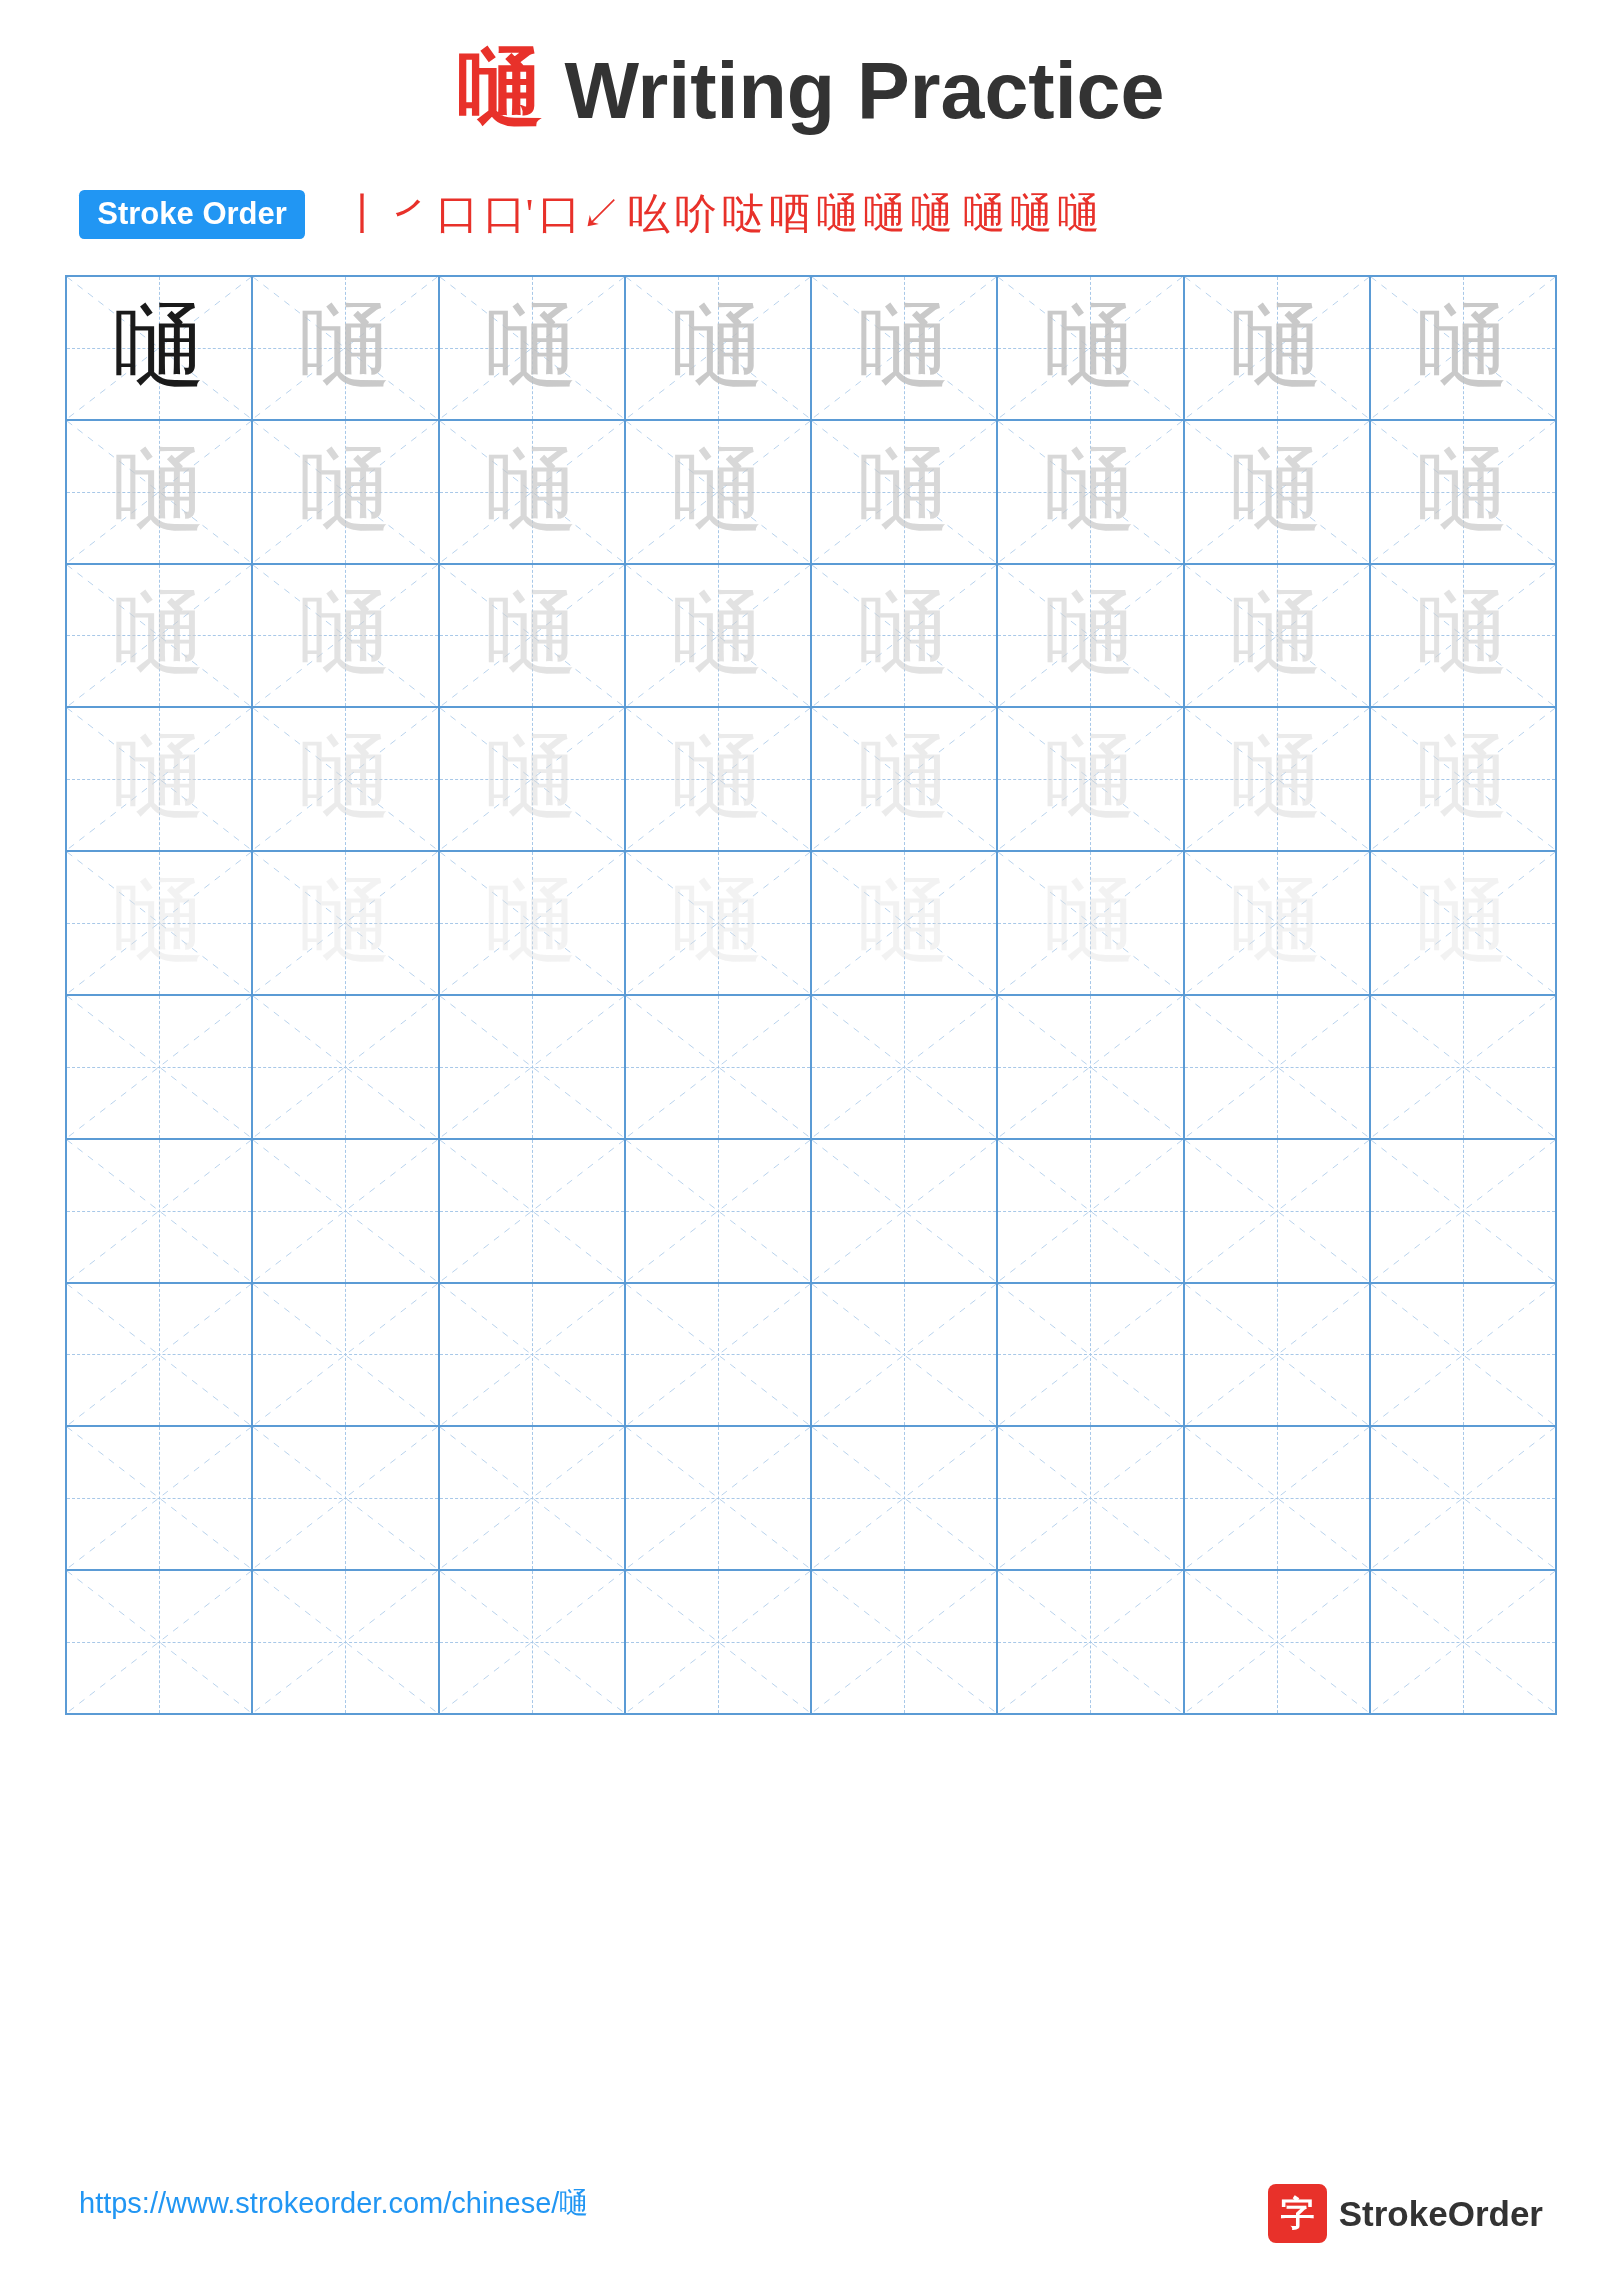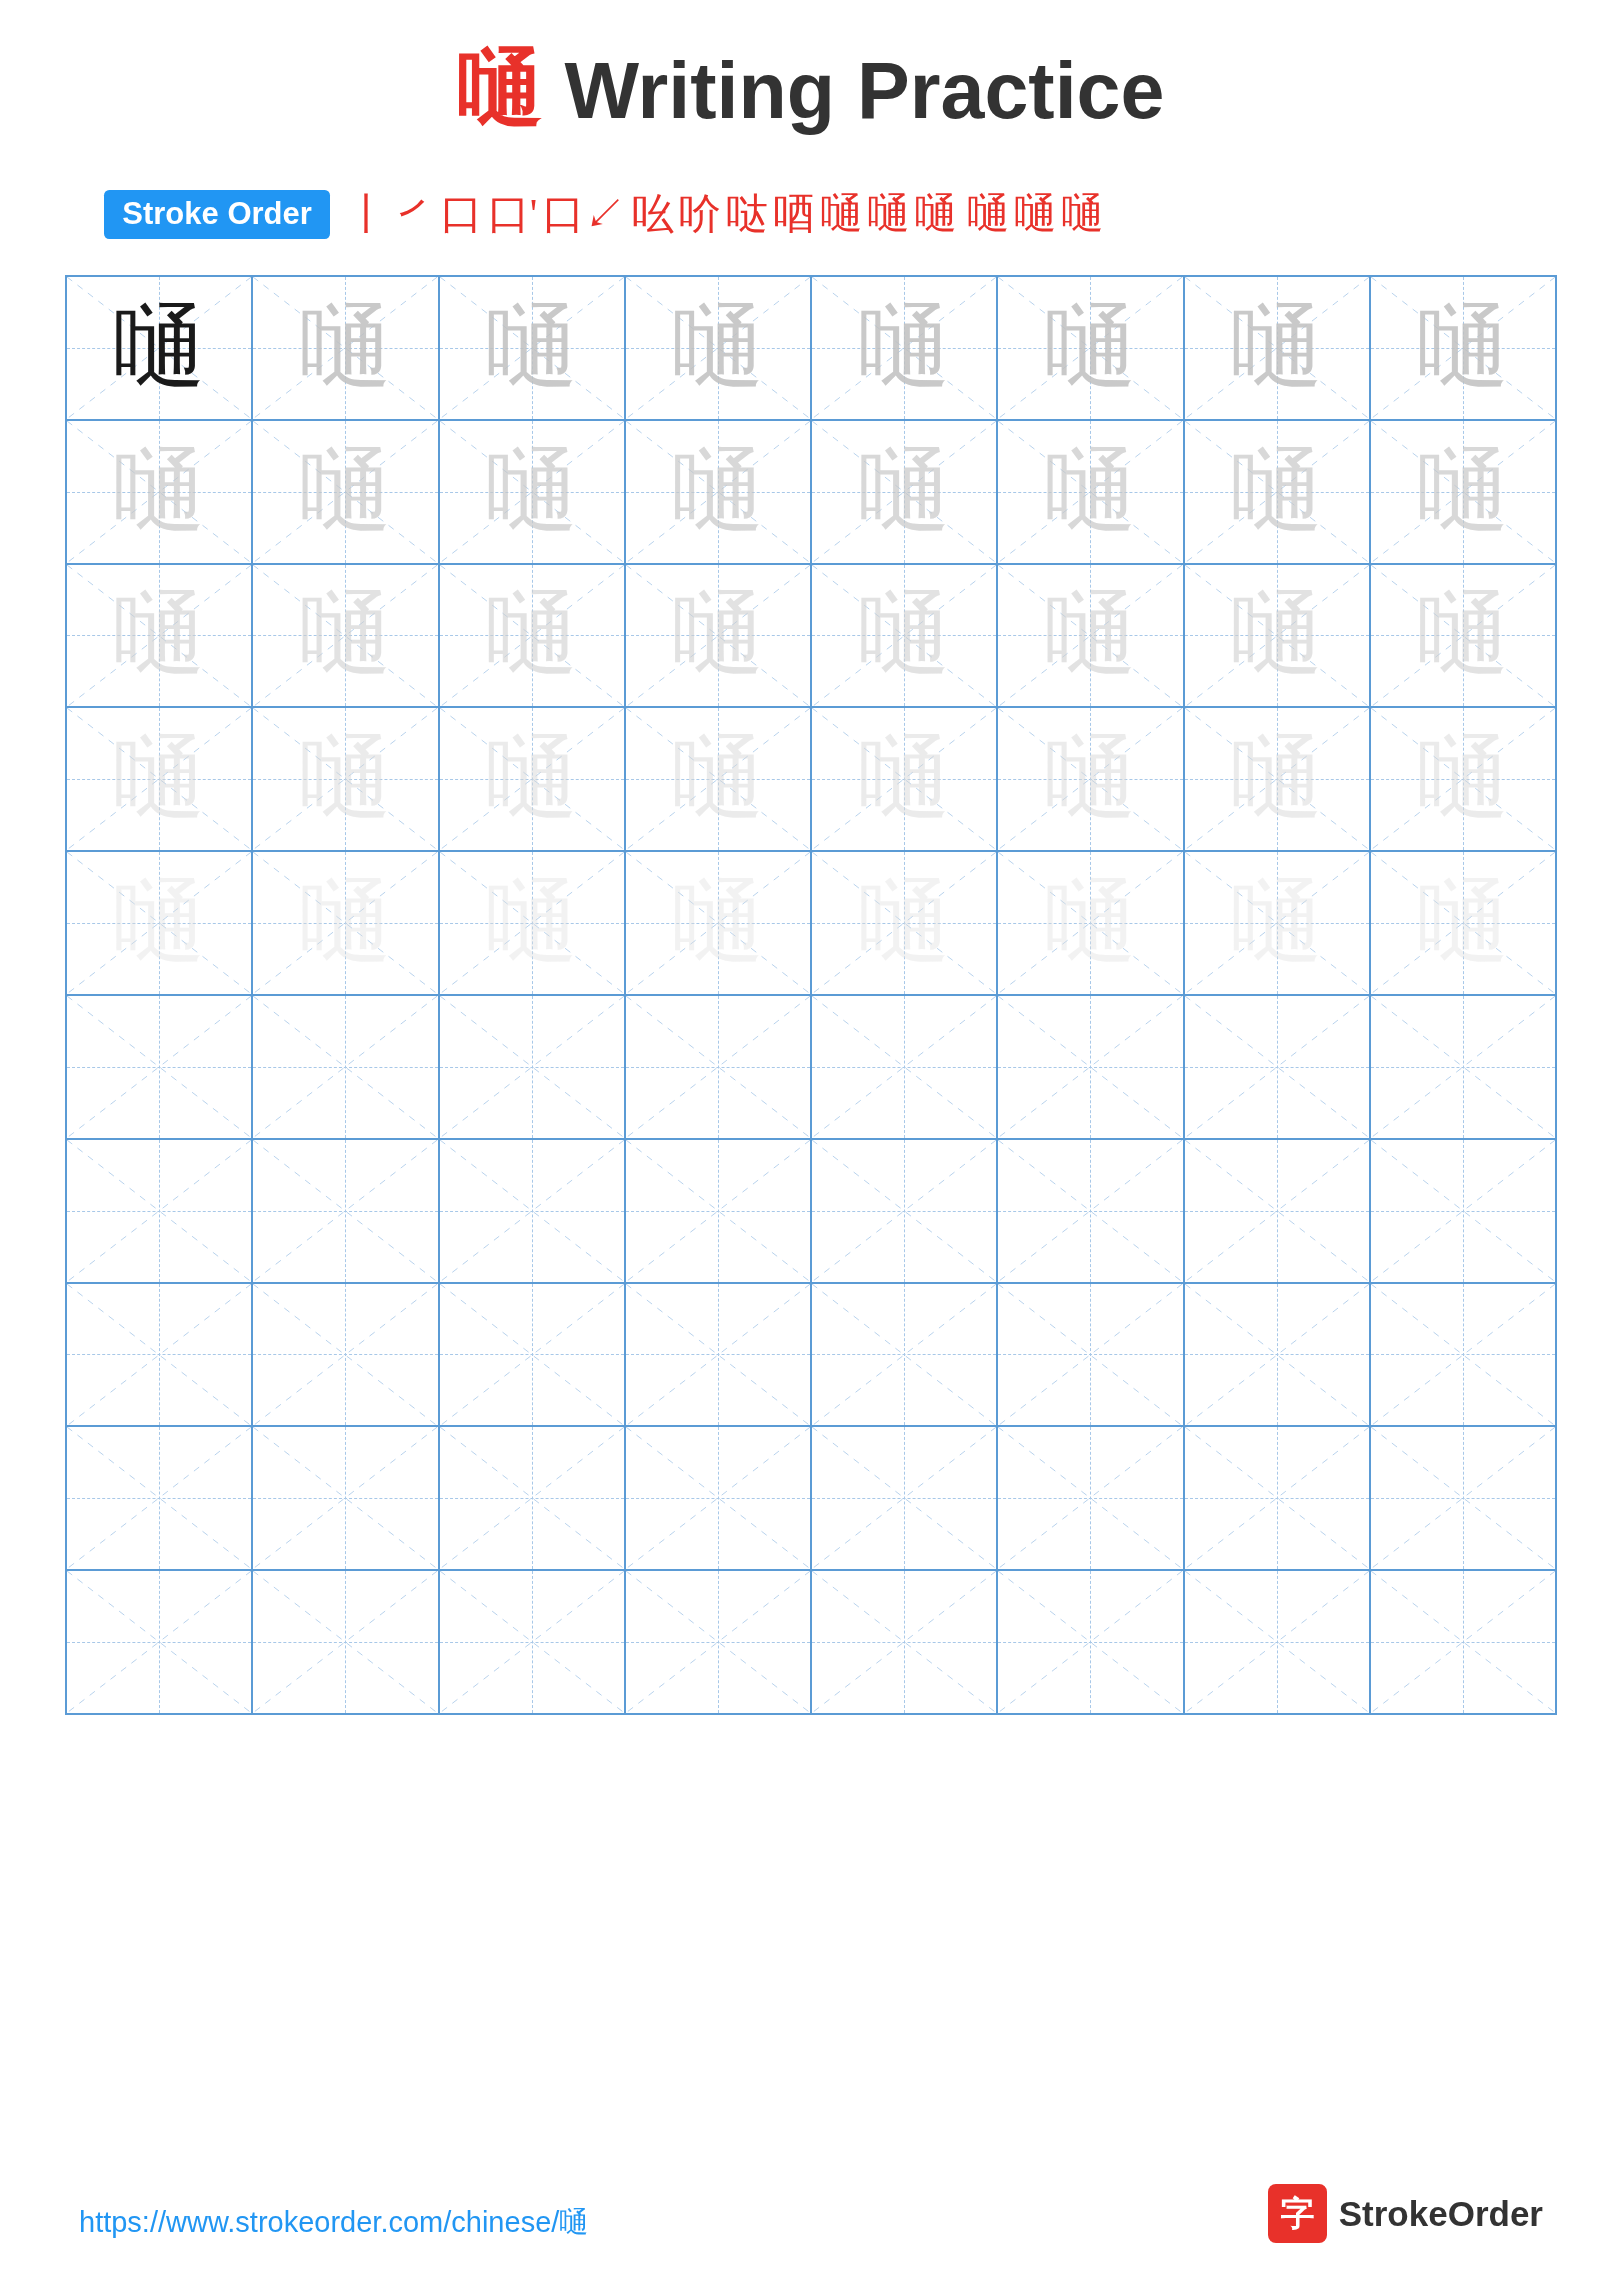--- a/index.html
+++ b/index.html
@@ -23,26 +23,26 @@
       font-weight: bold;
     }
     .page-title .text {
       color: #333;
       font-size: 79px;
       font-weight: bold;
       font-family: sans-serif;
     }
 
     .stroke-order-section {
-      padding: 0 104px;
+      padding: 0 79px;
       margin-bottom: 33px;
       display: flex;
       flex-wrap: wrap;
       align-items: center;
-      gap: 3px;
+      gap: 24px;
     }
     .stroke-order-badge {
       background: #2196f3;
       color: white;
       font-size: 31px;
       font-family: sans-serif;
       font-weight: bold;
       padding: 6.5px 18.3px;
       border-radius: 5.2px;
       margin-right: 13px;
@@ -145,21 +145,21 @@
       opacity: 0.40;
     }
 
     .footer {
       position: absolute;
       bottom: 52px;
       left: 0;
       right: 0;
       display: flex;
       justify-content: space-between;
-      align-items: flex-end;
+      align-items: flex-start;
       padding: 0 79px;
     }
     .footer-url {
       color: #2196f3;
       font-size: 29px;
       font-family: sans-serif;
       text-decoration: none;
     }
     .footer-logo {
       display: flex;

